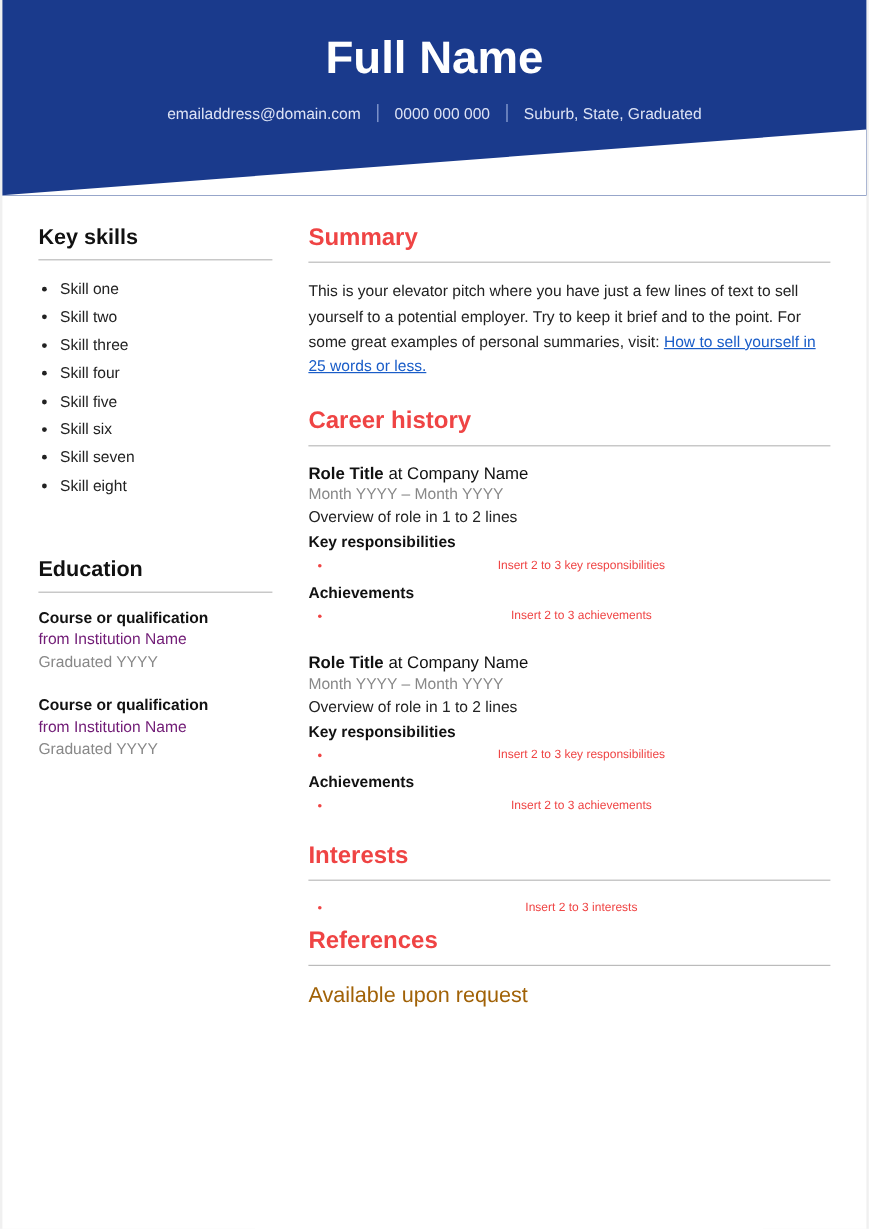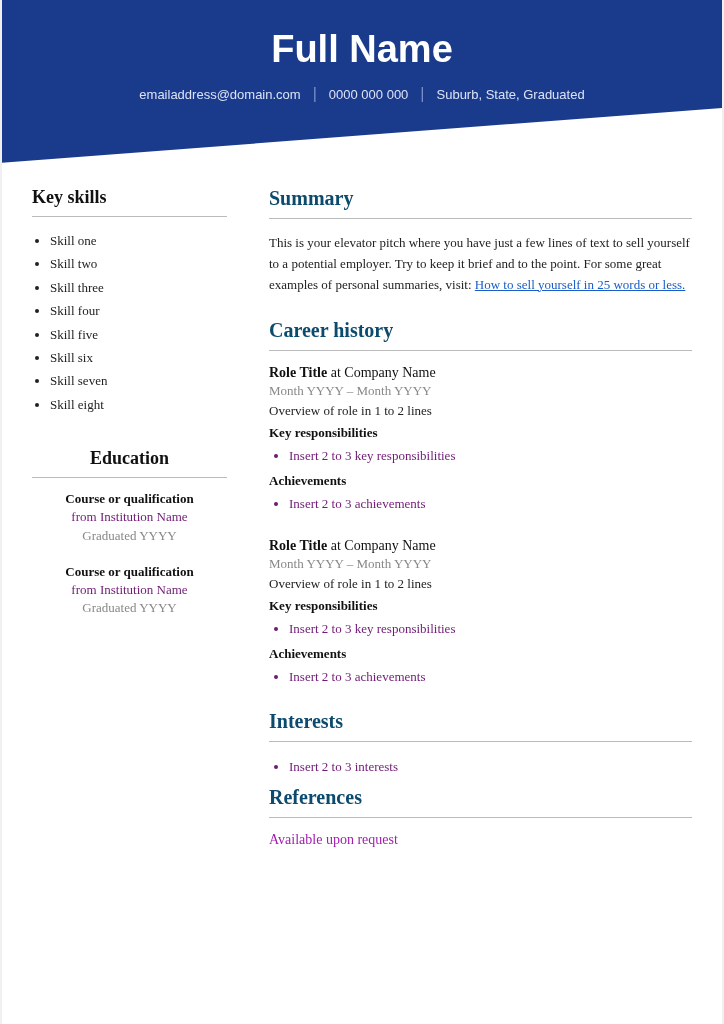--- a/index.html
+++ b/index.html
@@ -56,22 +56,21 @@
     .header-contact .divider {
       color: #7a90c8;
       font-size: 16px;
       padding: 0;
     }
 
     
     .body {
       display: flex;
       padding: 24px 30px 30px 30px;
-      gap: 42px;
-      font-family: Liberation Serif, serif;
+      gap: 30px;
     }
 
     
     .left-col {
       width: 195px;
       flex-shrink: 0;
     }
     .section-title-left {
       font-size: 18px;
       font-weight: bold;
@@ -84,22 +83,21 @@
       margin-bottom: 12px;
     }
     .skills-list {
       list-style: disc;
       padding-left: 18px;
       font-size: 13px;
       color: #222;
       line-height: 1.8;
     }
     .education-section {
-      margin-top: 32px;
-      text-align: center;
+      margin-top: 48px;
     }
     .edu-item {
       margin-bottom: 18px;
     }
     .edu-course {
       font-size: 13px;
       font-weight: bold;
       color: #111;
       line-height: 1.4;
     }
@@ -114,21 +112,21 @@
       line-height: 1.4;
     }
 
     
     .right-col {
       flex: 1;
     }
     .section-title-right {
       font-size: 20px;
       font-weight: bold;
-      color: #0c4a6e;
+      color: #ef4444;
       margin-bottom: 8px;
     }
     .section-divider {
       border: none;
       border-top: 1px solid #bbb;
       margin-bottom: 14px;
     }
     .summary-text {
       font-size: 13px;
       color: #222;
@@ -167,37 +165,38 @@
     }
     .job-subheading {
       font-size: 13px;
       font-weight: bold;
       color: #111;
       margin-bottom: 4px;
     }
     .job-list {
       list-style: disc;
       padding-left: 20px;
-      font-size: 13px;
-      color: #701a75;
+      font-size: 10px;
+      color: #ef4444;
       margin-bottom: 6px;
       line-height: 1.7;
+      text-align: center;
     }
 
     
     .interests-section {
       margin-top: 8px;
     }
     
     .references-section {
       margin-top: 8px;
     }
     .ref-text {
-      font-size: 14px;
-      color: #a21caf;
+      font-size: 18px;
+      color: #a16207;
       margin-top: 14px;
     }
   </style>
 </head>
 <body>
 
 <div class="page">
 
   <div class="header">
     <div class="header-name">Full Name</div>

